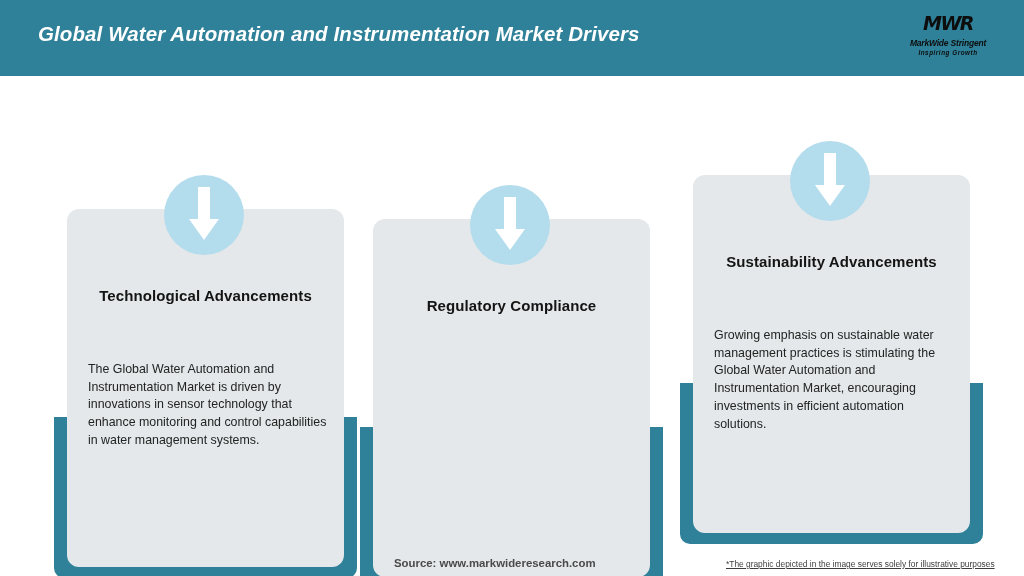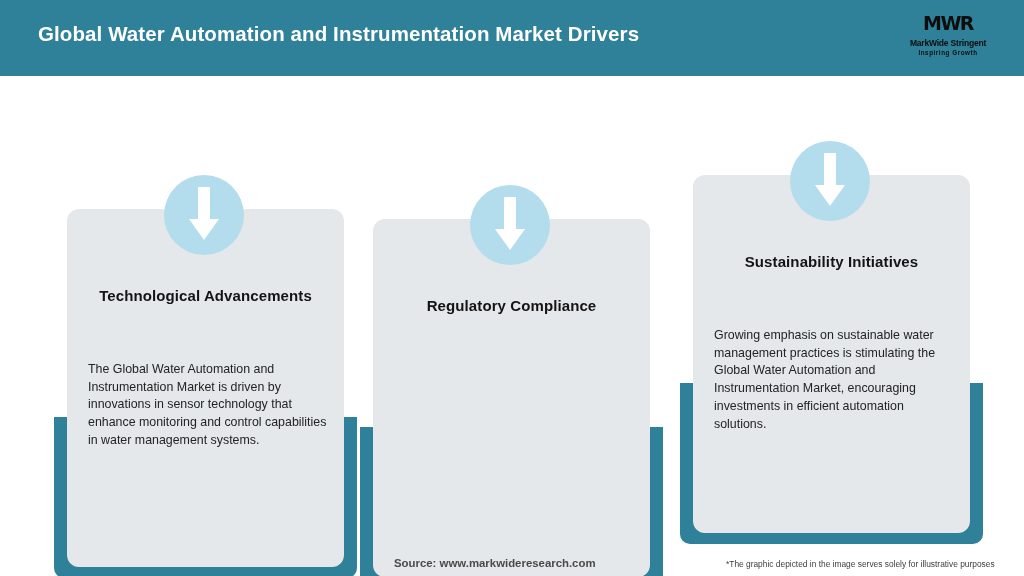--- a/index.html
+++ b/index.html
@@ -16,20 +16,21 @@
   }
 
   
   .header {
     position: absolute;
     left: 0;
     top: 0;
     width: 1024px;
     height: 76px;
     background: #2e8198;
+    font-style: italic;
   }
   .header-title {
     position: absolute;
     left: 38px;
     top: 22px;
     font-size: 20.5px;
     font-weight: bold;
     color: #ffffff;
     letter-spacing: 0.1px;
     white-space: nowrap;
@@ -156,20 +157,21 @@
     color: #4a4a4a;
     white-space: nowrap;
   }
   .footer-note {
     position: absolute;
     left: 726px;
     top: 559px;
     font-size: 8.4px;
     color: #3d3d3d;
     white-space: nowrap;
+    text-decoration: underline;
   }
 </style>
 </head>
 <body>
 
 <div class="header">
   <div class="header-title">Global Water Automation and Instrumentation Market Drivers</div>
   <div class="logo">
     <span class="logo-mark">MWR</span>
     <span class="logo-name">MarkWide Stringent</span>
@@ -200,21 +202,21 @@
     <div class="icon-circle">
       <svg width="32" height="60" viewBox="0 0 32 60" aria-hidden="true">
         <polygon points="10,2 22,2 22,34 31,34 16,55 1,34 10,34" fill="#ffffff"></polygon>
       </svg>
     </div>
   </div>
 
   <div class="card-group g3">
     <div class="card-backing"></div>
     <div class="card">
-      <div class="card-title">Sustainability Initiatives</div>
+      <div class="card-title">Sustainability Advancements</div>
       <div class="card-body">Growing emphasis on sustainable water management practices is stimulating the Global Water Automation and Instrumentation Market, encouraging investments in efficient automation solutions.</div>
     </div>
     <div class="icon-circle">
       <svg width="32" height="60" viewBox="0 0 32 60" aria-hidden="true">
         <polygon points="10,2 22,2 22,34 31,34 16,55 1,34 10,34" fill="#ffffff"></polygon>
       </svg>
     </div>
   </div>
 
 </div>

